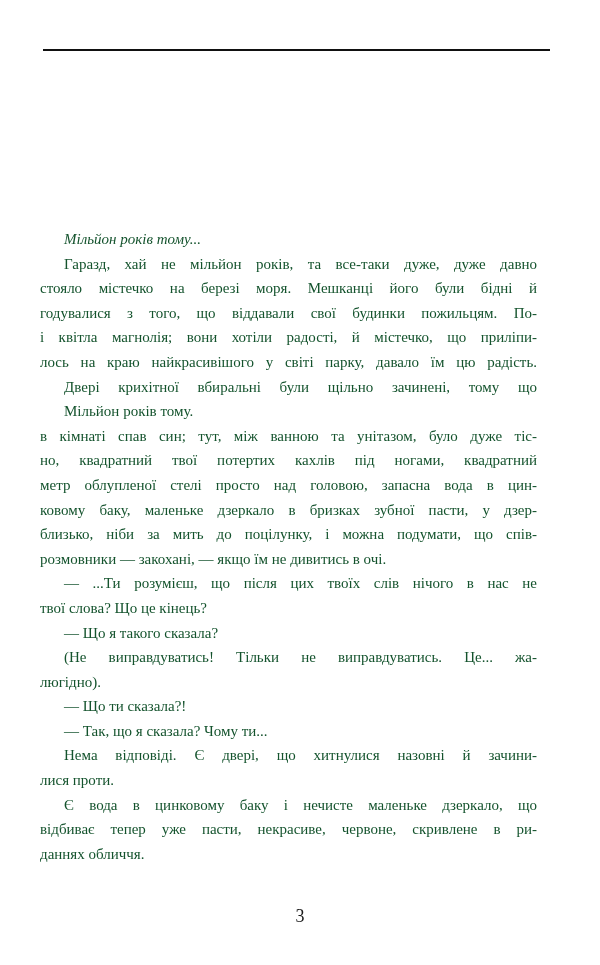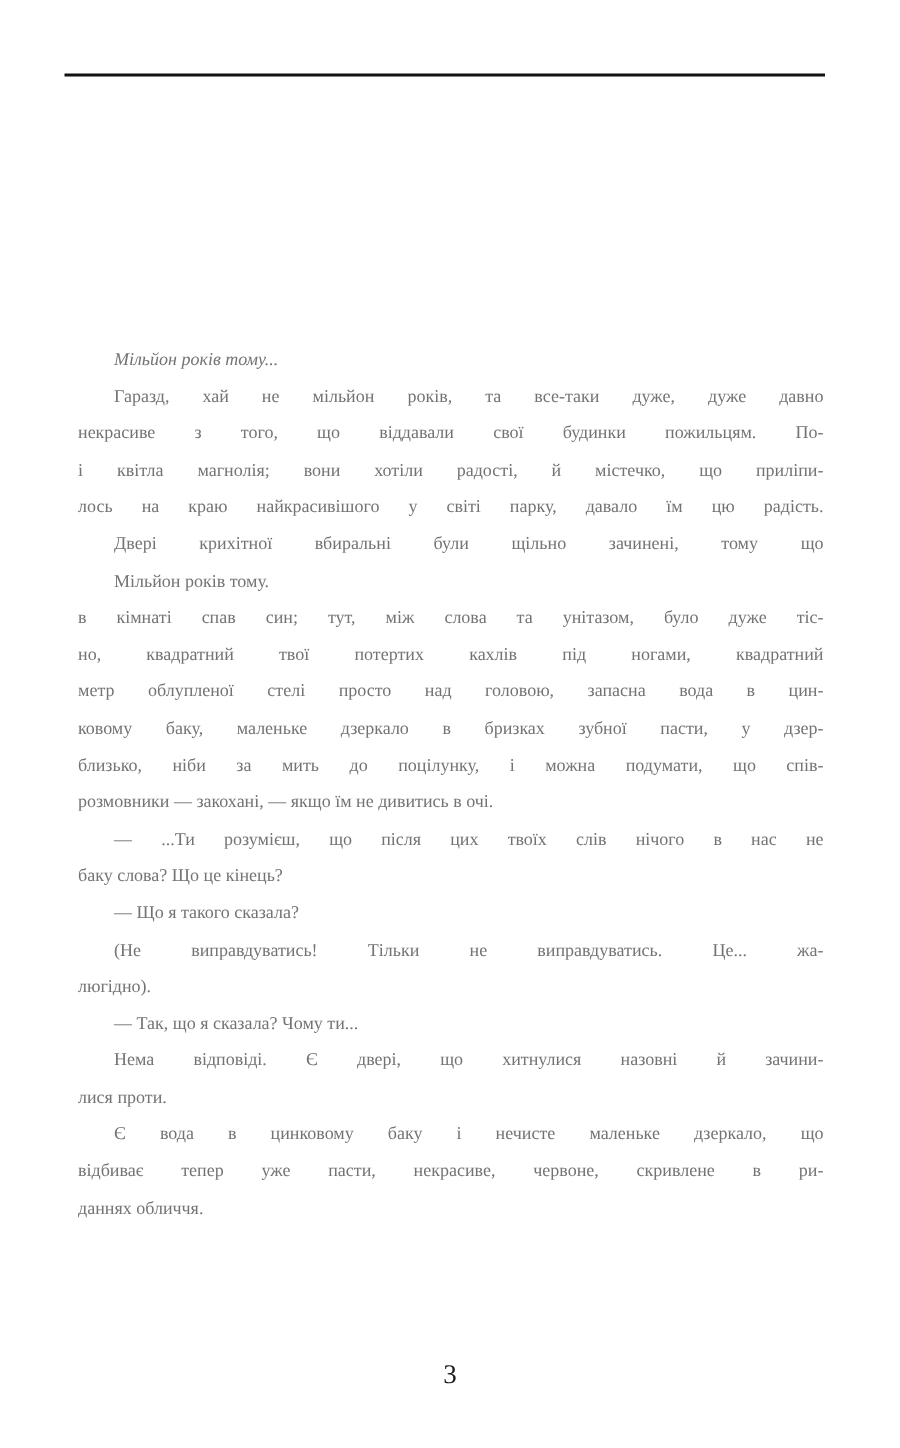--- a/index.html
+++ b/index.html
@@ -1,51 +1,53 @@
 <!DOCTYPE html>
 <html><head>
 <meta charset="utf-8">
 <style>
   html, body { margin: 0; padding: 0; background: #ffffff; }
   body { width: 600px; height: 965px; position: relative; overflow: hidden; }
   .rule { position: absolute; left: 43px; top: 49px; width: 507px; height: 2px; background: #111; }
-  .text { position: absolute; left: 52px; top: 227px; width: 497px;
-          font-family: "Liberation Serif", "DejaVu Serif", serif; font-size: 12px;
-          line-height: 24.6px; color: #737373; }
+  .text { position: absolute; left: 40px; top: 227px; width: 497px;
+          font-family: "Liberation Serif", "DejaVu Serif", serif; font-size: 15px;
+          line-height: 24.6px; color: #14532d; }
   .line { display: block; white-space: nowrap; text-align: justify; text-align-last: justify; height: 24.6px; }
   .line.last { text-align-last: left; }
   .indent { padding-left: 24px; }
   .italic { font-style: italic; }
   .pagenum { position: absolute; left: 0; width: 600px; top: 906px; text-align: center;
              font-family: "Liberation Serif", "DejaVu Serif", serif; font-size: 18px; color: #1a1a1a; }
 </style>
 </head>
 <body>
 
 <div class="rule"></div>
 
 <div class="text" id="body-text">
     <span class="line indent italic last">Мільйон років тому...</span>
     <span class="line indent">Гаразд, хай не мільйон років, та все-таки дуже, дуже давно</span>
-    <span class="line">некрасиве з того, що віддавали свої будинки пожильцям. По-</span>
+    <span class="line">стояло містечко на березі моря. Мешканці його були бідні й</span>
+    <span class="line">годувалися з того, що віддавали свої будинки пожильцям. По-</span>
     <span class="line">і квітла магнолія; вони хотіли радості, й містечко, що приліпи-</span>
     <span class="line">лось на краю найкрасивішого у світі парку, давало їм цю радість.</span>
     <span class="line indent">Двері крихітної вбиральні були щільно зачинені, тому що</span>
     <span class="line indent last">Мільйон років тому.</span>
-    <span class="line">в кімнаті спав син; тут, між слова та унітазом, було дуже тіс-</span>
+    <span class="line">в кімнаті спав син; тут, між ванною та унітазом, було дуже тіс-</span>
     <span class="line">но, квадратний твої потертих кахлів під ногами, квадратний</span>
     <span class="line">метр облупленої стелі просто над головою, запасна вода в цин-</span>
     <span class="line">ковому баку, маленьке дзеркало в бризках зубної пасти, у дзер-</span>
     <span class="line">близько, ніби за мить до поцілунку, і можна подумати, що спів-</span>
     <span class="line last">розмовники — закохані, — якщо їм не дивитись в очі.</span>
     <span class="line indent">— ...Ти розумієш, що після цих твоїх слів нічого в нас не</span>
-    <span class="line last">баку слова? Що це кінець?</span>
+    <span class="line last">твої слова? Що це кінець?</span>
     <span class="line indent last">— Що я такого сказала?</span>
     <span class="line indent">(Не виправдуватись! Тільки не виправдуватись. Це... жа-</span>
     <span class="line last">люгідно).</span>
+    <span class="line indent last">— Що ти сказала?!</span>
     <span class="line indent last">— Так, що я сказала? Чому ти...</span>
     <span class="line indent">Нема відповіді. Є двері, що хитнулися назовні й зачини-</span>
     <span class="line last">лися проти.</span>
     <span class="line indent">Є вода в цинковому баку і нечисте маленьке дзеркало, що</span>
     <span class="line">відбиває тепер уже пасти, некрасиве, червоне, скривлене в ри-</span>
     <span class="line last">даннях обличчя.</span>
   </div>
 
 <div class="pagenum">3</div>
 

